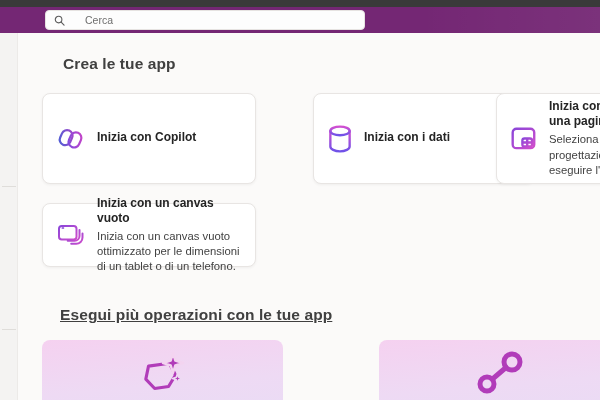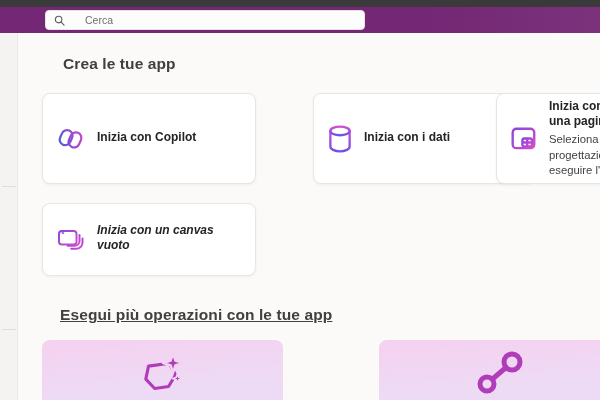--- a/index.html
+++ b/index.html
@@ -45,21 +45,21 @@
     display:flex;align-items:center;gap:11px;padding:9px 13px;cursor:pointer;
   }
   .card .icon{flex:0 0 auto;display:flex;align-items:center;justify-content:center;}
   .card .text{flex:1;min-width:0;}
   .card .card-title{font-size:12px;font-weight:700;color:#242424;margin-bottom:3px;line-height:1.25;}
   .card .card-desc{font-size:11.3px;color:#424242;line-height:1.33;}
   .nowrap{white-space:nowrap;overflow:hidden;}
   #card-copilot{left:42px;top:93px;width:214px;height:91px;align-items:center;}
   #card-data{left:266px;top:93px;width:221px;height:91px;margin-left:47px;}
   #card-page{left:496px;top:93px;width:214px;height:91px;}
-  #card-canvas{left:42px;top:203px;width:214px;height:73px;font-style:italic;}
+  #card-canvas{left:42px;top:203px;width:214px;height:64px;}
   
   .promo{
     position:absolute;top:340px;height:80px;width:241px;border-radius:8px;cursor:pointer;
     background:linear-gradient(175deg,#f5d1f0 0%,#eedaf4 55%,#e9dcf5 100%);
     display:flex;justify-content:center;
   }
   #promo-ai{left:42px;}
   #promo-flow{left:379px;}
   .promo .icon{margin-top:9px;}
 </style>
@@ -166,20 +166,21 @@
         <rect x="3" y="6" width="17.5" height="13.5" rx="2.8" stroke="url(#g-purple-pink)" stroke-width="2"></rect>
         <path d="M3 10.2 H20.5" stroke="url(#g-purple-pink)" stroke-width="2"></path>
         <rect x="5.6" y="7.2" width="2.6" height="1.6" rx=".5" fill="#8b46d9"></rect>
         <path d="M10 8 H17" stroke="url(#g-purple-pink)" stroke-width="1.6" stroke-linecap="round"></path>
         <path d="M23.5 10 v6 a4.8 4.8 0 0 1 -4.8 4.8 h-7" stroke="url(#g-purple-pink)" stroke-width="2" stroke-linecap="round"></path>
         <path d="M26.5 13.5 v4 a6.3 6.3 0 0 1 -6.3 6.3 h-5" stroke="url(#g-purple-pink)" stroke-width="2" stroke-linecap="round"></path>
       </svg>
     </span>
     <div class="text">
       <div class="card-title">Inizia con un canvas vuoto</div>
+      <div class="card-desc">Inizia con un canvas vuoto ottimizzato per le dimensioni di un tablet o di un telefono.</div>
     </div>
   </div>
 
   <div class="section-title" id="title-more">Esegui più operazioni con le tue app</div>
 
   <div class="promo" id="promo-ai">
     <span class="icon">
       <svg width="52" height="52" viewBox="0 0 52 52" fill="none">
         <path d="M34 15.5 L38.5 28 L30 38.5 H16 L8.5 28 L13 15.5 Z" transform="rotate(-8 24 27)" stroke="#b13cb9" stroke-width="3.1" stroke-linejoin="round"></path>
         <path d="M36 4 L38.3 11.7 L46 14 L38.3 16.3 L36 24 L33.7 16.3 L26 14 L33.7 11.7 Z" fill="#b13cb9" stroke="#f3d4f0" stroke-width="2.4" stroke-linejoin="round"></path>

